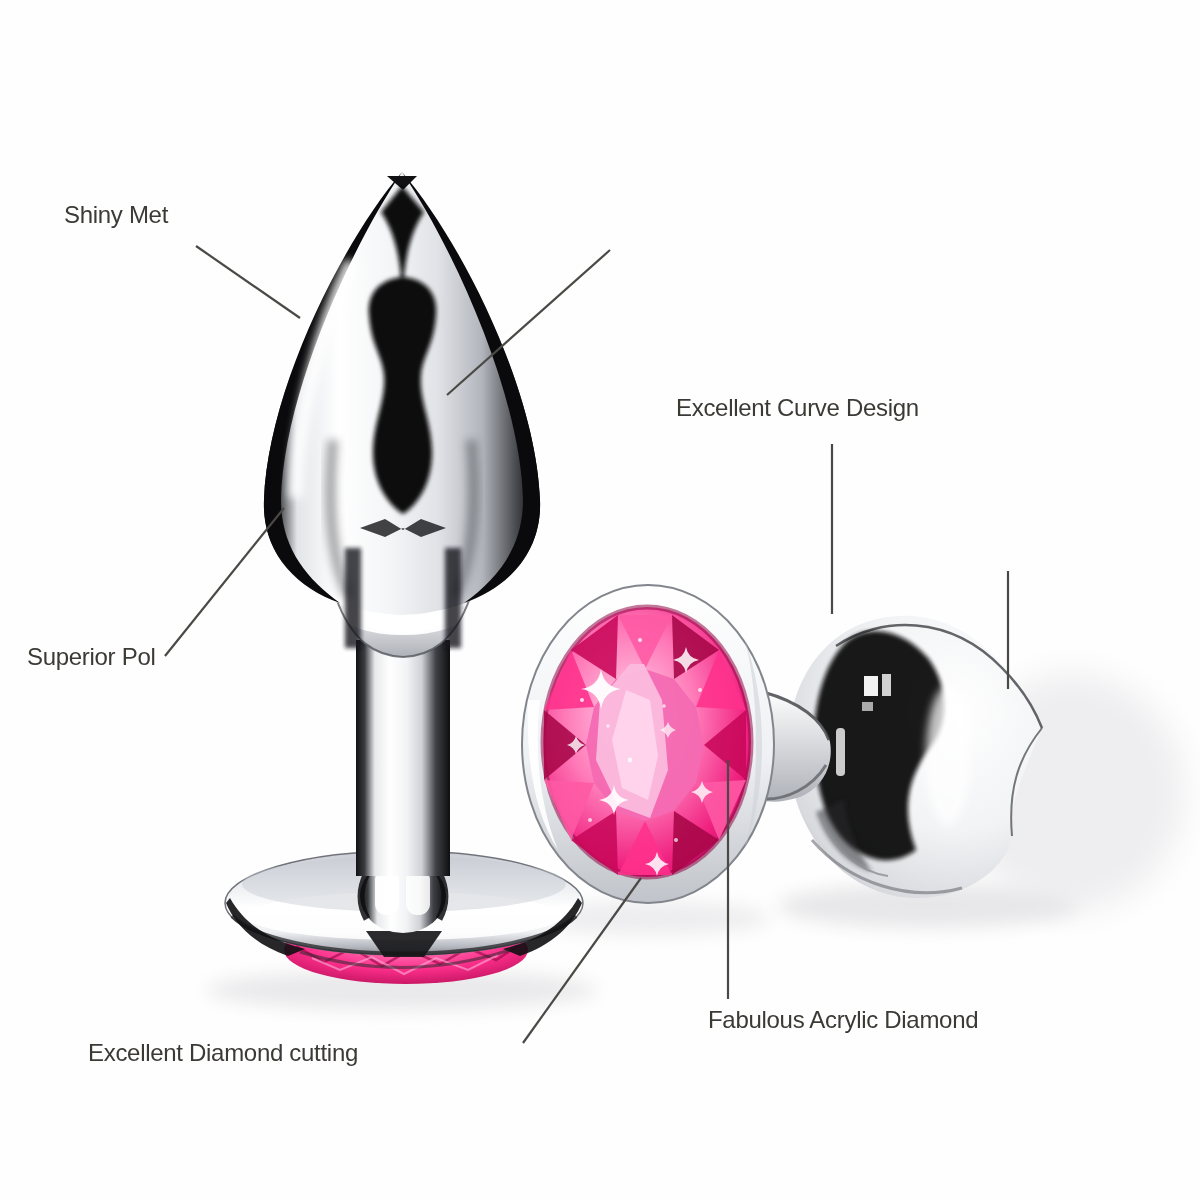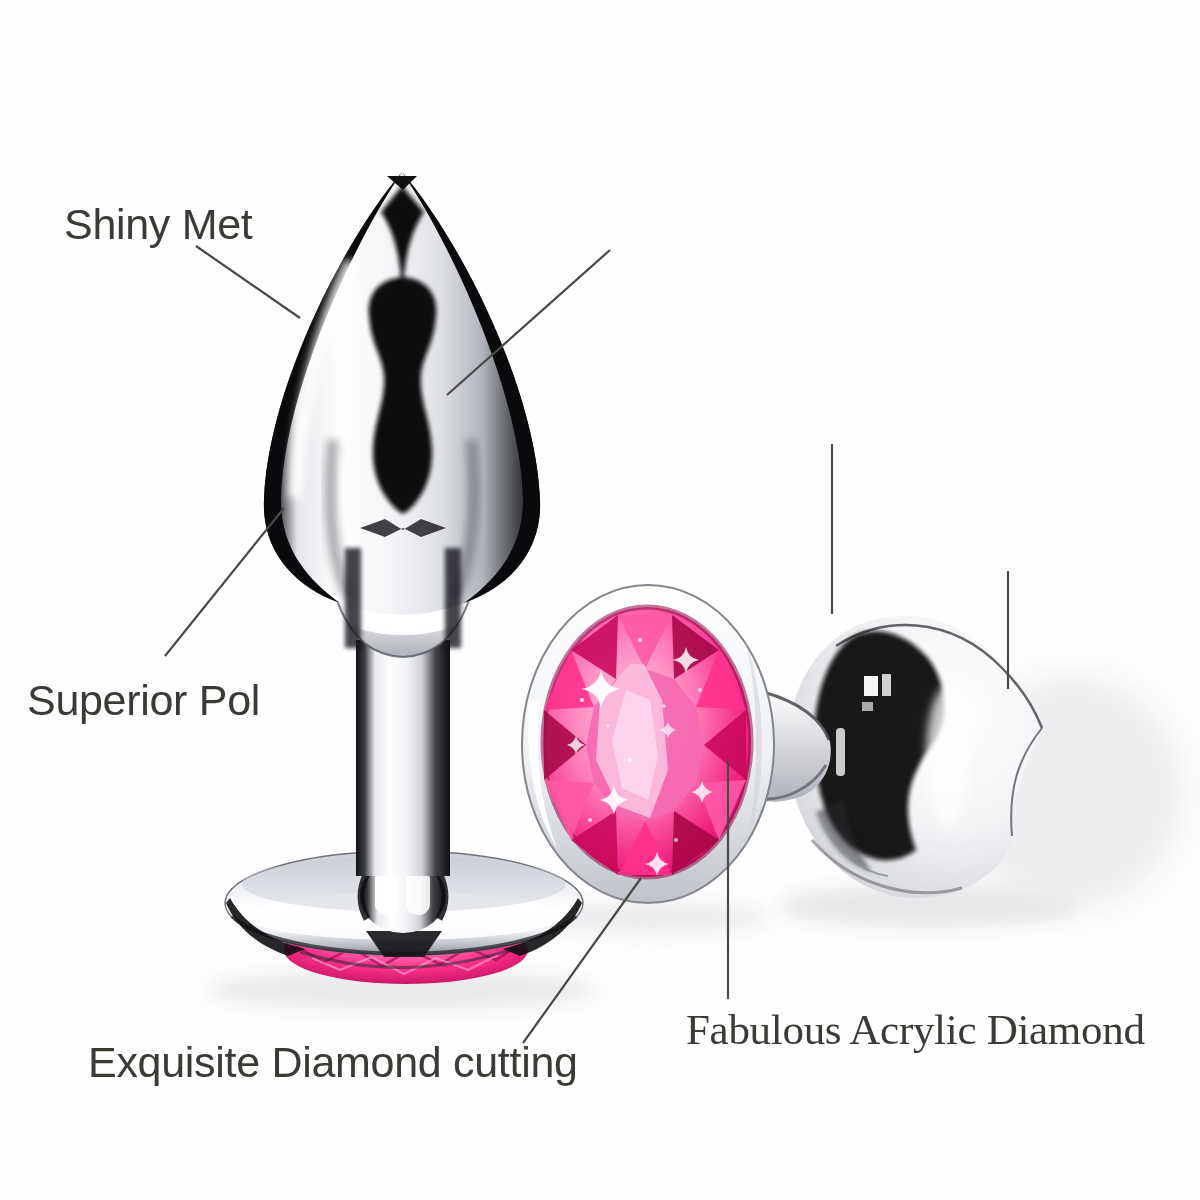--- a/index.html
+++ b/index.html
@@ -5,21 +5,21 @@
   html,body{margin:0;padding:0;background:#fff;}
   #canvas{
     position:relative;width:1200px;height:1200px;overflow:hidden;
     background:var(--bg,#fefefe);
     font-family:"Liberation Sans", sans-serif;
   }
   #canvas svg{position:absolute;left:0;top:0;}
   .label{
     position:absolute;white-space:nowrap;
     color:var(--label,#3b3a35);
-    font-size:43px;letter-spacing:-0.3px;line-height:1.05;
+    font-size:24px;letter-spacing:-0.3px;line-height:1.05;
   }
 </style>
 </head>
 <body>
 
 <div id="canvas">
 
 <svg width="1200" height="1200" viewBox="0 0 1200 1200">
   <defs>
     <linearGradient id="gChromeH" x1="0" y1="0" x2="1" y2="0">
@@ -229,17 +229,18 @@
     <line x1="610" y1="250" x2="447" y2="395"></line>
     <line x1="832" y1="444" x2="832" y2="614"></line>
     <line x1="1008" y1="571" x2="1008" y2="689"></line>
     <line x1="165" y1="656" x2="284" y2="508"></line>
     <line x1="523" y1="1043" x2="641" y2="878"></line>
     <line x1="728" y1="999" x2="728" y2="760"></line>
   </g>
 </svg>
 
 <div class="label" style="left:64px;  top:202px;">Shiny Met</div>
-<div class="label" style="left:27px;  top:678px;">Superior Pol</div>
-<div class="label" style="left:88px;  top:1040px;">Exquisite Diamond cutting</div>
-<div class="label" style="left:686px; top:1007px;font-family:Liberation Serif, serif;">Fabulous Acrylic Diamond</div>
+<div class="label" style="left:676px; top:395px;">Excellent Curve Design</div>
+<div class="label" style="left:27px;  top:644px;">Superior Pol</div>
+<div class="label" style="left:88px;  top:1040px;">Excellent Diamond cutting</div>
+<div class="label" style="left:708px; top:1007px;">Fabulous Acrylic Diamond</div>
 
 </div>
 
 </body></html>

